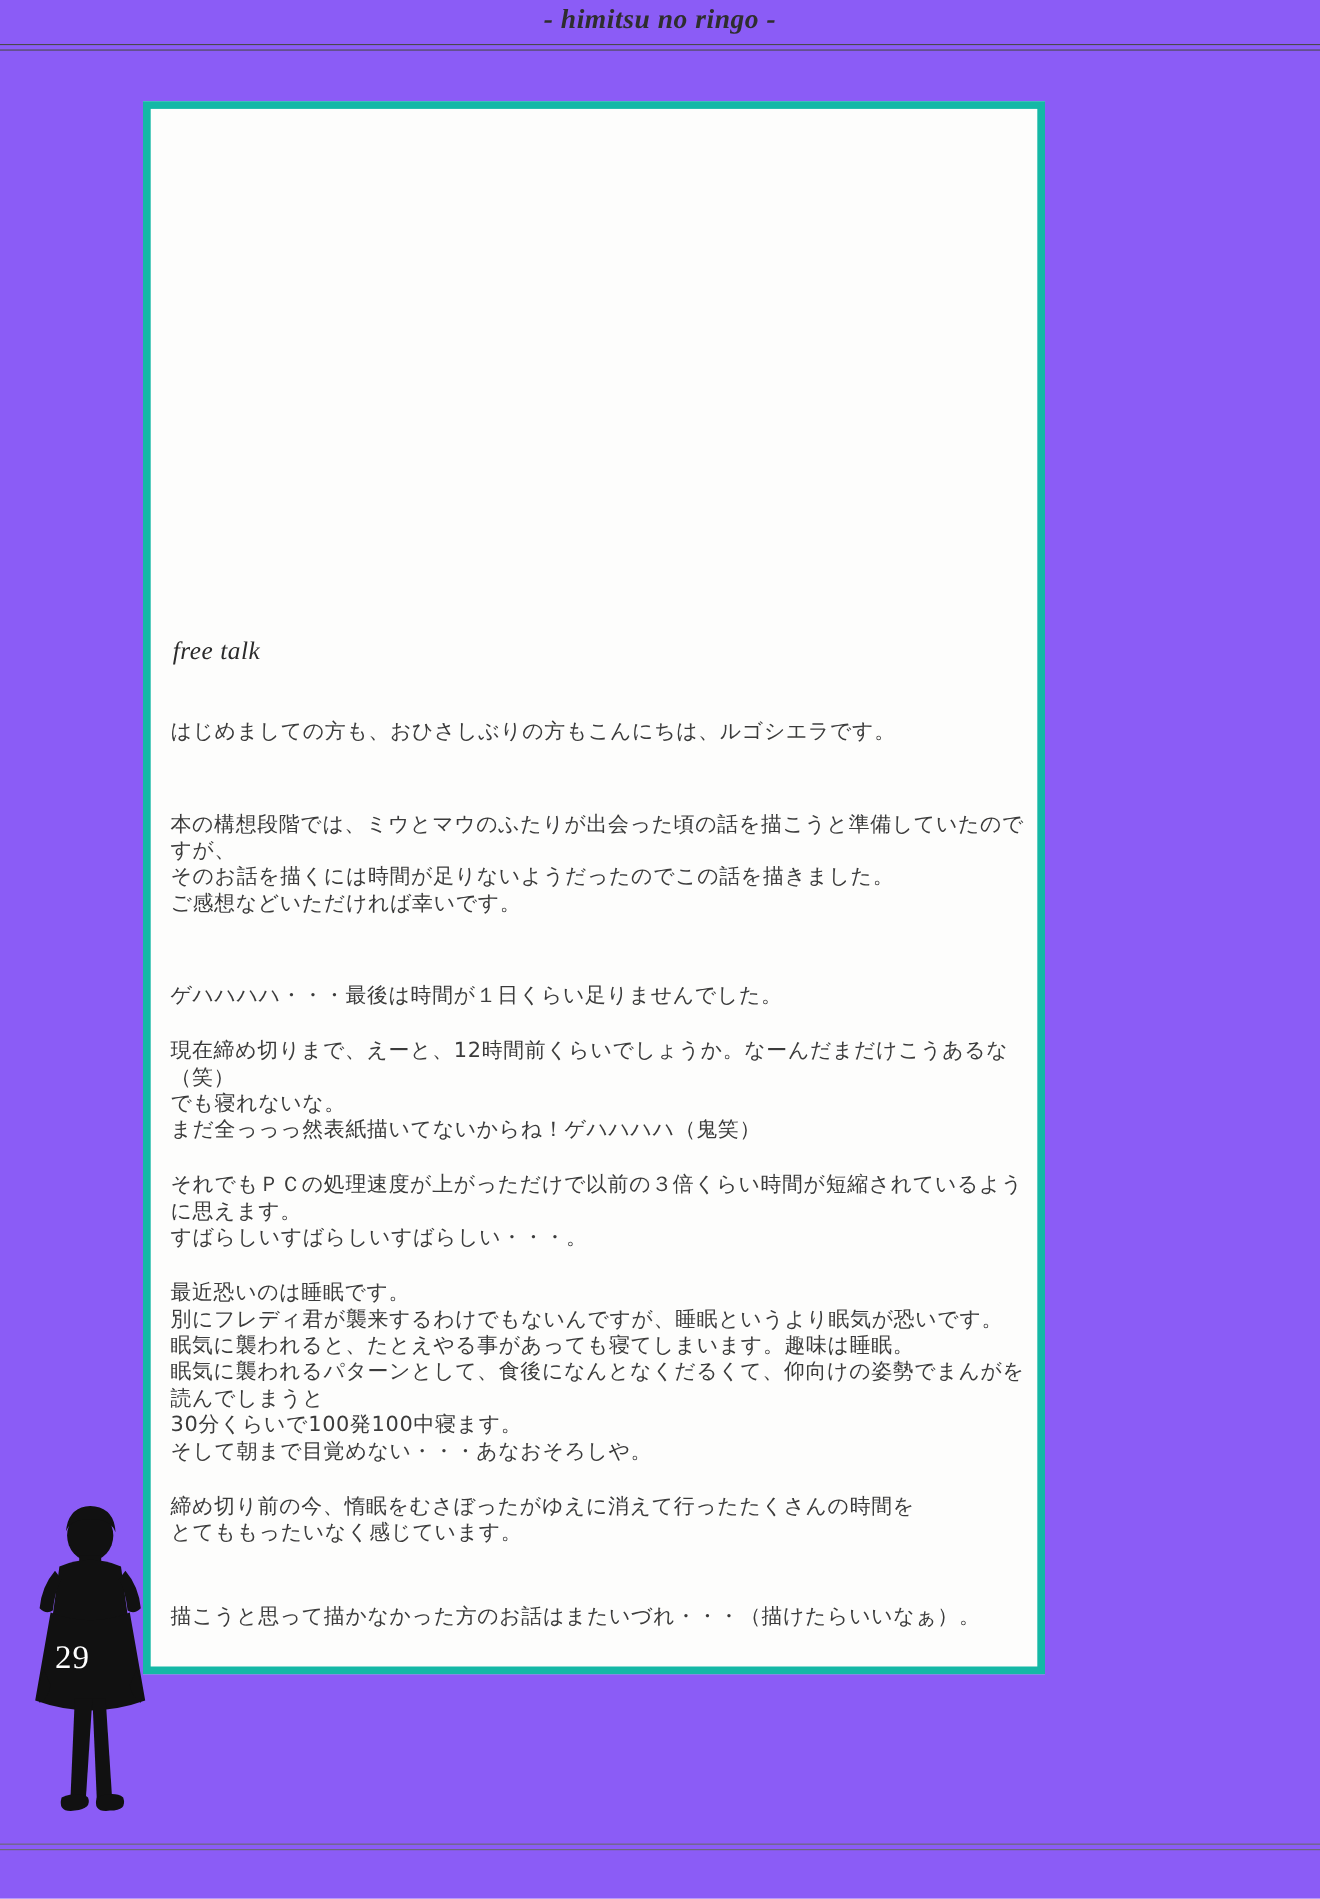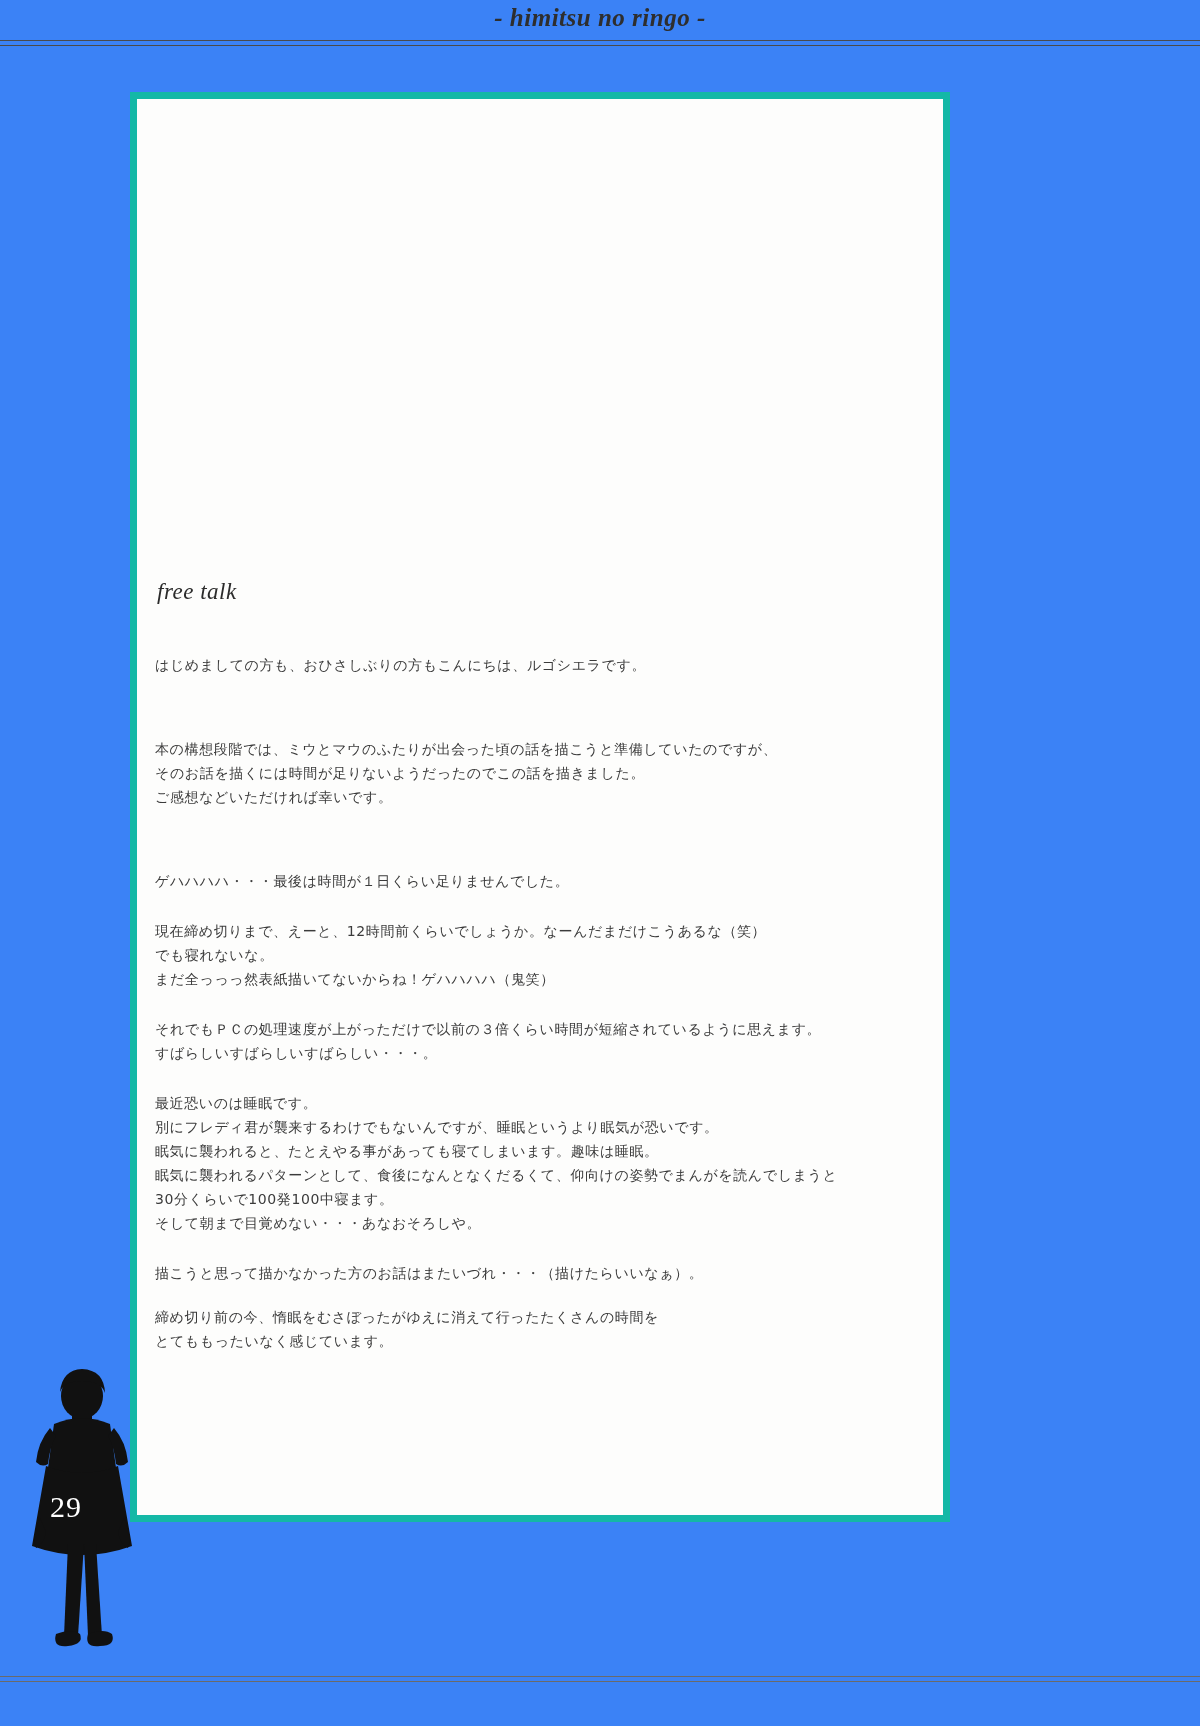--- a/index.html
+++ b/index.html
@@ -12,21 +12,21 @@
     height: 1726px;
     position: relative;
     font-family: "Liberation Serif", serif;
     color: #3a3a3a;
     overflow: hidden;
   }
 
   .page {
     position: absolute;
     inset: 0;
-    background: #3b82f6;
+    background: #8b5cf6;
   }
 
   
   .header-title {
     position: absolute;
     top: 4px;
     left: 0;
     width: 1200px;
     text-align: center;
     font-family: "Liberation Serif", serif;
@@ -79,21 +79,21 @@
     font-family: "Liberation Serif", serif;
     font-style: italic;
     font-size: 23px;
     color: #2b2b2b;
     margin: 0 0 48px 2px;
     letter-spacing: 0.5px;
   }
 
   .para {
     font-family: "DejaVu Sans", sans-serif;
-    font-size: 14px;
+    font-size: 19px;
     line-height: 24px;
     color: #3b3b3b;
     margin: 0 0 26px 0;
     letter-spacing: 0.6px;
     white-space: pre-line;
   }
   .para.gap-lg { margin-bottom: 52px; }
   .para.gap-xl { margin-bottom: 60px; }
   .para.tight { margin-bottom: 20px; }
 
@@ -152,24 +152,24 @@
       <p class="para">それでもＰＣの処理速度が上がっただけで以前の３倍くらい時間が短縮されているように思えます。
 すばらしいすばらしいすばらしい・・・。</p>
 
       <p class="para">最近恐いのは睡眠です。
 別にフレディ君が襲来するわけでもないんですが、睡眠というより眠気が恐いです。
 眠気に襲われると、たとえやる事があっても寝てしまいます。趣味は睡眠。
 眠気に襲われるパターンとして、食後になんとなくだるくて、仰向けの姿勢でまんがを読んでしまうと
 30分くらいで100発100中寝ます。
 そして朝まで目覚めない・・・あなおそろしや。</p>
 
-      <p class="para tight">描こうと思って描かなかった方のお話はまたいづれ・・・（描けたらいいなぁ）。</p>
-
       <p class="para gap-lg">締め切り前の今、惰眠をむさぼったがゆえに消えて行ったたくさんの時間を
 とてももったいなく感じています。</p>
+
+      <p class="para tight">描こうと思って描かなかった方のお話はまたいづれ・・・（描けたらいいなぁ）。</p>
 
     </div>
   </div>
 
   <div class="corner">
     <svg class="silhouette" width="150" height="358" viewBox="0 0 150 358">
       <g fill="#111111">
 
         <ellipse cx="72" cy="28" rx="21" ry="23"></ellipse>
 

